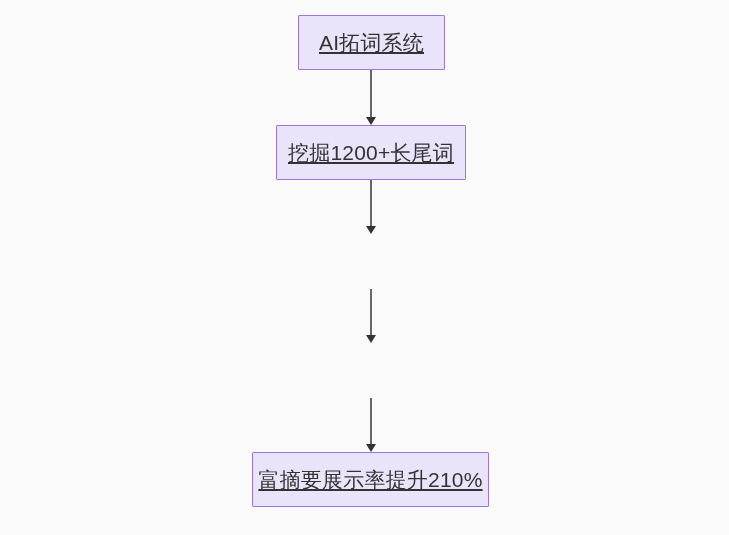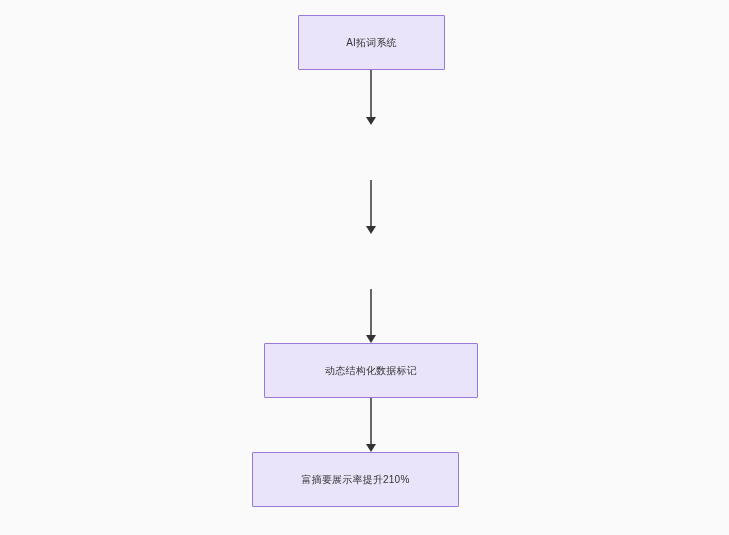--- a/index.html
+++ b/index.html
@@ -23,25 +23,26 @@
   .node {
     position: absolute;
     box-sizing: border-box;
     background: #e9e4fa;
     border: 1.6px solid #9a78d8;
     border-radius: 1px;
     display: flex;
     align-items: center;
     justify-content: center;
     color: #333333;
-    font-size: 10px;
+    font-size: 21px;
     line-height: 1.2;
     letter-spacing: 0.2px;
     white-space: nowrap;
     user-select: none;
+    text-decoration: underline;
   }
 
   .node-label {
     display: block;
   }
 
   .edge {
     position: absolute;
     width: 2px;
     background: #666666;
@@ -61,32 +62,32 @@
 
 <div id="flowchart">
 
   <div class="node" style="left:298px; top:15px; width:147px; height:55px;">
     <span class="node-label">AI拓词系统</span>
   </div>
 
   <div class="edge" style="left:370px; top:70px; height:47px;"></div>
   <div class="arrowhead" style="left:365.5px; top:117px;"></div>
 
+  <div class="node" style="left:276px; top:125px; width:190px; height:55px;">
+    <span class="node-label">挖掘1200+长尾词</span>
+  </div>
 
   <div class="edge" style="left:370px; top:180px; height:46px;"></div>
   <div class="arrowhead" style="left:365.5px; top:226px;"></div>
 
 
   <div class="edge" style="left:370px; top:289px; height:46px;"></div>
   <div class="arrowhead" style="left:365.5px; top:335px;"></div>
 
-  <div class="node" style="left:264px; top:343px; width:214px; height:55px;">
-    <span class="node-label">动态结构化数据标记</span>
-  </div>
 
   <div class="edge" style="left:370px; top:398px; height:46px;"></div>
   <div class="arrowhead" style="left:365.5px; top:444px;"></div>
 
-  <div class="node" style="left:252px; top:452px; width:207px; height:55px;">
+  <div class="node" style="left:252px; top:452px; width:237px; height:55px;">
     <span class="node-label">富摘要展示率提升210%</span>
   </div>
 
 </div>
 
 </body></html>

